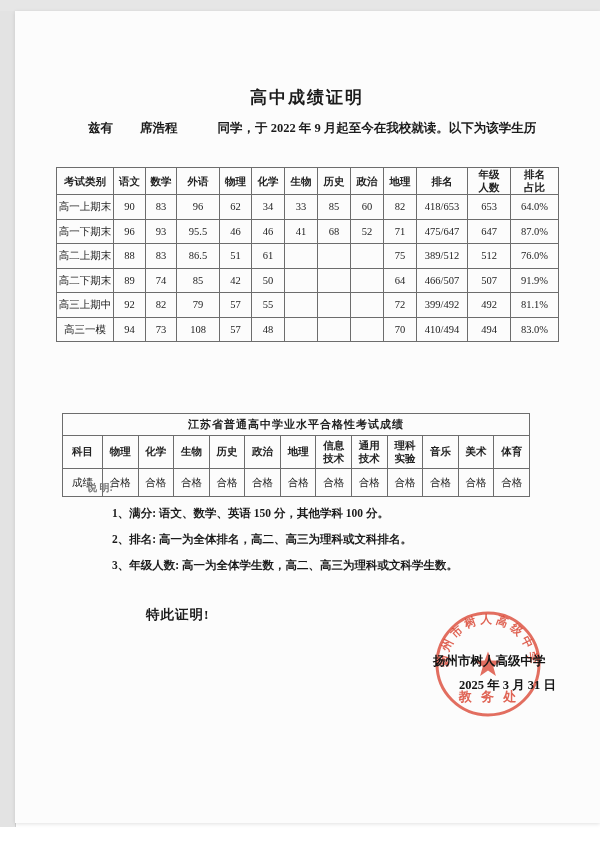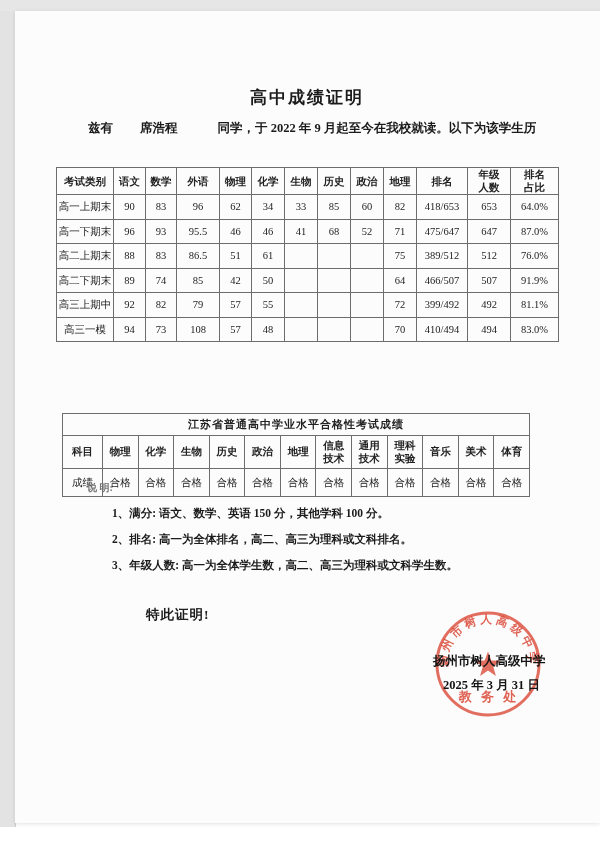--- a/index.html
+++ b/index.html
@@ -31,21 +31,21 @@
   .n1{top:506px;} .n2{top:532px;} .n3{top:558px;}
   .statement{position:absolute;left:133px;top:606px;font-size:13.5px;font-weight:bold;letter-spacing:1px;color:#1b1b1b;margin-left:13px;}
   .stamp{position:absolute;left:432px;top:608px;width:112px;height:112px;z-index:1;}
   .stamp .ring{fill:none;stroke-width:3;opacity:0.8;}
   .stamp .ringtext{font-size:11.5px;font-weight:bold;letter-spacing:3.5px;text-anchor:middle;opacity:0.85;
                    font-family:"Liberation Serif","DejaVu Serif",serif;}
   .stamp .star{opacity:0.8;}
   .stamp .office{font-size:13px;font-weight:bold;letter-spacing:3px;text-anchor:middle;opacity:0.85;
                  font-family:"Liberation Serif","DejaVu Serif",serif;}
   .schoolname{position:absolute;left:433px;top:653px;font-size:12.5px;font-weight:bold;color:#141414;z-index:2;white-space:nowrap;}
-  .issuedate{position:absolute;left:443px;top:677px;font-size:12.5px;font-weight:bold;color:#141414;z-index:2;white-space:nowrap;}
+  .issuedate{position:absolute;left:443px;top:677px;font-size:12.5px;font-weight:bold;color:#141414;z-index:2;white-space:nowrap;padding-left:16px;}
 </style>
 </head>
 <body>
 
 <div class="screen">
   <div class="edge-left"></div>
   <div class="edge-top"></div>
   <div class="page"></div>
 
   <h1 class="title">高中成绩证明</h1>

